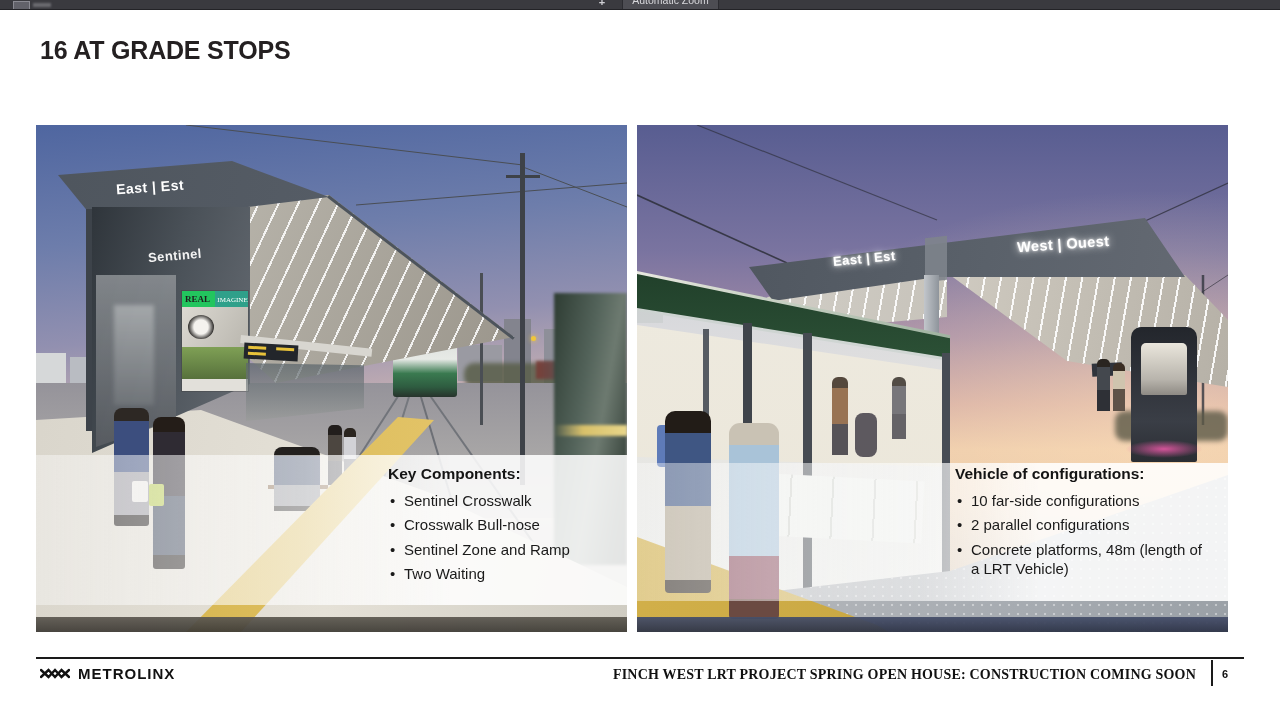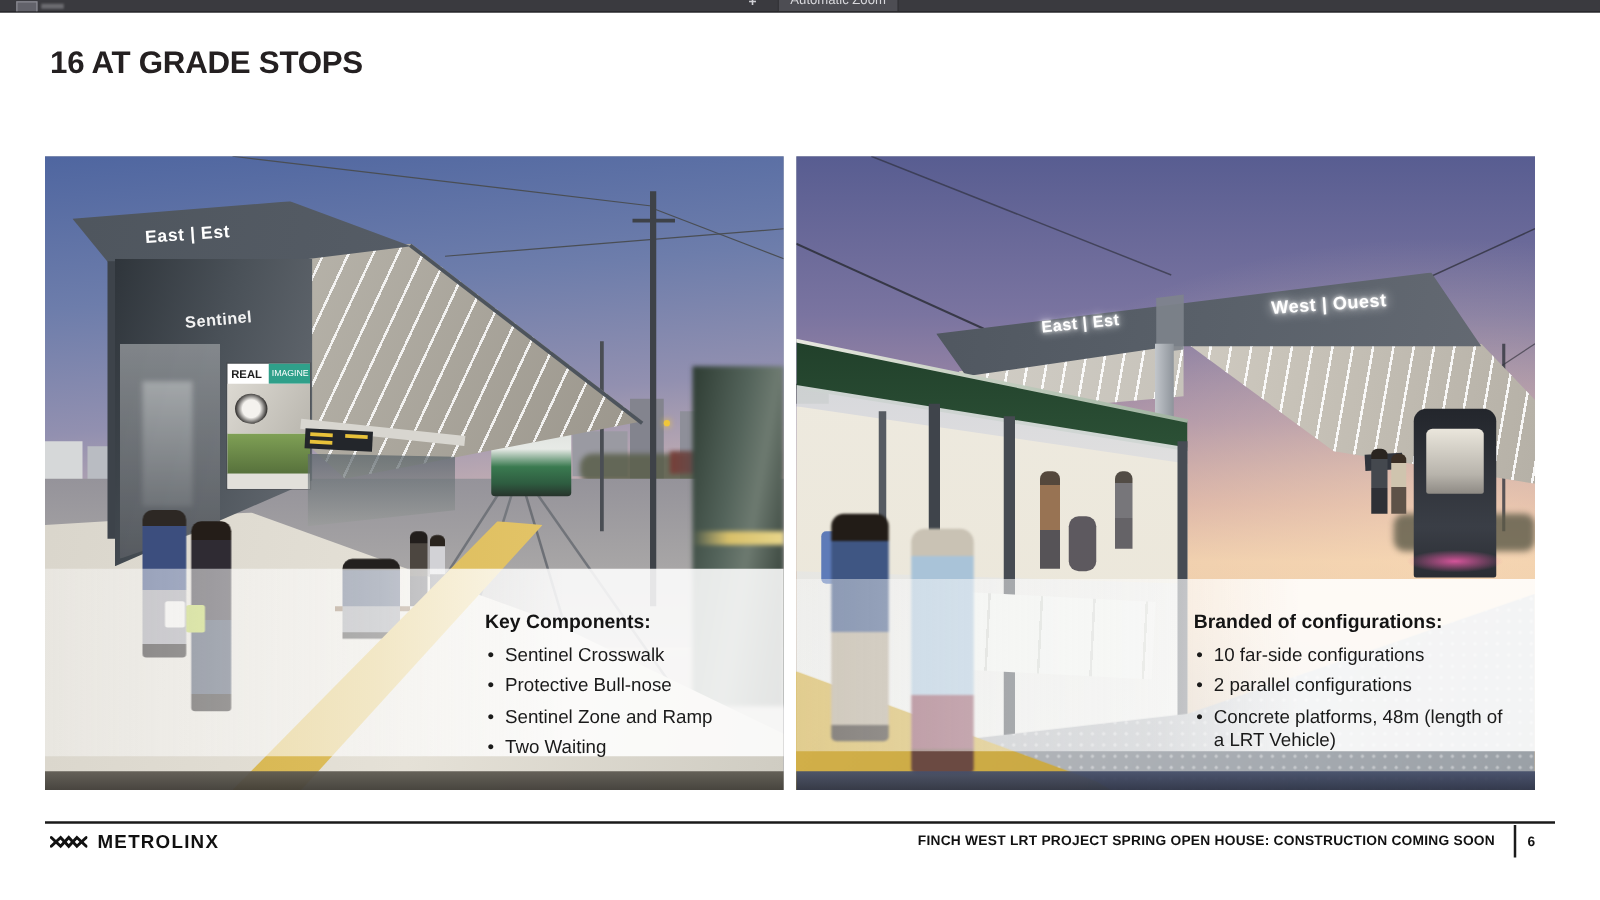--- a/index.html
+++ b/index.html
@@ -56,21 +56,21 @@
   .lp-fascia{left:0;top:0;width:591px;height:507px;
     clip-path:polygon(22px 50px,196px 36px,293px 72px,196px 84px,53px 88px);
     background:linear-gradient(100deg,#4e555d,#59606a 70%,#4a5159);}
   .lp-shelter-col{left:50px;top:84px;width:6px;height:222px;background:#3d434a;}
   .lp-glass{left:56px;top:82px;width:158px;height:246px;
     clip-path:polygon(0% 0%,100% 0%,100% 72%,0% 100%);
     background:linear-gradient(105deg,#2f353b,#4a5158 45%,#5d636a 80%,#6a7077);}
   .lp-ad-dark{left:60px;top:150px;width:80px;height:172px;background:linear-gradient(180deg,#8e9296,#5a5e63);opacity:.85;
     clip-path:polygon(0% 0%,100% 0%,100% 84%,0% 100%);}
   .lp-ad-dark::after{content:"";position:absolute;left:18px;top:30px;width:40px;height:100px;background:linear-gradient(180deg,#c9cccd,#7e8286);filter:blur(2px);opacity:.7;}
-  .lp-poster{left:146px;top:166px;width:66px;height:100px;background:#ffffff;box-shadow:0 0 0 1px rgba(60,60,60,.35);}
+  .lp-poster{left:146px;top:166px;width:66px;height:100px;background:#22c55e;box-shadow:0 0 0 1px rgba(60,60,60,.35);font-family:Liberation Serif, serif;}
   .lp-poster-row{position:absolute;left:0;top:0;width:100%;height:16px;display:flex;}
   .lp-poster-real{flex:0 0 46%;color:#1d1d1d;font-size:9px;font-weight:bold;padding:3px 0 0 3px;}
   .lp-poster-imagine{flex:1;background:#2fa08a;color:#fff;font-size:7px;padding:5px 0 0 2px;}
   .lp-poster-mid{position:absolute;left:0;top:16px;width:100%;height:40px;background:linear-gradient(120deg,#dcd9d2,#b9b6ae);}
   .lp-poster-mid::after{content:"";position:absolute;left:6px;top:8px;width:26px;height:24px;border-radius:50%;background:radial-gradient(circle,#f4f2ee 40%,#3c3a38 70%);}
   .lp-poster-grass{position:absolute;left:0;top:56px;width:100%;height:32px;background:linear-gradient(180deg,#7fa055,#57713c);}
   .lp-poster-url{position:absolute;left:0;bottom:0;width:100%;height:12px;background:#e2e0da;}
   .lp-shelter2-roof{left:205px;top:210px;width:132px;height:8px;background:#d8d6d0;transform:rotate(6deg);transform-origin:0 0;}
   .lp-screen{left:208px;top:219px;width:54px;height:16px;background:#23262b;transform:rotate(3deg);}
   .lp-screen::after{content:"";position:absolute;left:4px;top:3px;width:18px;height:3px;background:#e8c23a;box-shadow:0 6px 0 #e8c23a,28px 0 0 #e8c23a;}
@@ -166,34 +166,34 @@
   .rp-sign-west{left:380px;top:111px;font-size:14.5px;font-weight:bold;color:#ffffff;transform:rotate(-4deg);letter-spacing:.4px;
     text-shadow:0 0 9px rgba(255,255,255,.95),0 0 3px rgba(255,255,255,.9);}
 
   
   .veil-left{left:0;top:330px;width:591px;height:150px;
     background:linear-gradient(90deg,rgba(252,252,252,.42),rgba(253,253,253,.66) 45%,rgba(255,255,255,.87) 70%);}
   .veil-right{left:0;top:338px;width:591px;height:138px;
     background:linear-gradient(90deg,rgba(250,250,250,.40),rgba(252,252,252,.62) 48%,rgba(255,255,255,.88) 68%);}
   .band-left{left:0;top:492px;width:591px;height:15px;background:linear-gradient(180deg,#5e5a52,#403d37);opacity:.95;}
   .band-right{left:0;top:492px;width:591px;height:15px;background:linear-gradient(180deg,#47506b,#2e3447);opacity:.95;}
-  .overlay-text{color:#1a1a1a;margin-top:24px;}
+  .overlay-text{color:#1a1a1a;}
   .overlay-text h3{font-size:15.5px;font-weight:bold;margin:0 0 8px 0;color:#141414;}
   .overlay-text ul{list-style:none;margin:0;padding:0;}
   .overlay-text li{position:relative;padding-left:16px;font-size:15px;line-height:19.2px;margin-bottom:5.2px;}
   .overlay-text li::before{content:"\2022";position:absolute;left:2px;top:0;}
   .ot-left{left:352px;top:340px;width:232px;}
   .ot-right{left:318px;top:340px;width:256px;}
 
   
   .footer-rule{left:36px;top:657px;width:1208px;height:2px;background:#1a1a1a;}
   .footer-logo{left:40px;top:665px;display:flex;align-items:center;gap:8px;}
   .footer-logo svg{display:block;}
   .brand-text{font-size:15px;font-weight:bold;color:#111111;letter-spacing:1px;}
-  .footer-project{top:667px;right:84px;font-size:11px;font-weight:bold;color:#111111;letter-spacing:.2px;}
+  .footer-project{top:667px;right:84px;font-size:14px;font-weight:bold;color:#111111;letter-spacing:.2px;font-family:Liberation Serif, serif;}
   .footer-divider{left:1211px;top:660px;width:2px;height:26px;background:#1a1a1a;}
   .footer-page{left:1222px;top:668px;font-size:11px;font-weight:bold;color:#111111;}
 </style>
 </head>
 <body>
 
 <div class="screen">
 
   <div class="abs toolbar">
     <div class="abs page-input"></div>
@@ -261,21 +261,21 @@
     </div>
     <div class="abs lp-yellow"></div>
     <div class="abs lp-sign-east">East | Est</div>
     <div class="abs lp-sign-sentinel">Sentinel</div>
     <div class="abs veil-left"></div>
     <div class="abs band-left"></div>
     <div class="abs overlay-text ot-left">
       <h3>Key Components:</h3>
       <ul>
         <li>Sentinel Crosswalk</li>
-        <li>Protective Bull-nose</li>
+        <li>Crosswalk Bull-nose</li>
         <li>Sentinel Zone and Ramp</li>
         <li>Two Waiting</li>
       </ul>
     </div>
   </div>
 
   <div class="panel panel-right">
     <div class="abs rp-sky"></div>
     <svg class="abs lp-svg" width="591" height="507" viewBox="0 0 591 507">
       <line x1="0" y1="70" x2="150" y2="138" stroke="rgba(40,42,50,.8)" stroke-width="1.6"></line>
@@ -318,21 +318,21 @@
     <div class="abs rp-frame3"></div>
     <div class="abs rp-dooredge"></div>
     <div class="abs rp-cabinet"></div>
     <div class="abs rp-ground"></div>
     <div class="abs rp-yellow"></div>
     <div class="abs rp-man"></div>
     <div class="abs rp-woman"></div>
     <div class="abs veil-right"></div>
     <div class="abs band-right"></div>
     <div class="abs overlay-text ot-right">
-      <h3>Branded of configurations:</h3>
+      <h3>Vehicle of configurations:</h3>
       <ul>
         <li>10 far-side configurations</li>
         <li>2 parallel configurations</li>
         <li>Concrete platforms, 48m (length of a LRT Vehicle)</li>
       </ul>
     </div>
   </div>
 
   <div class="abs footer-rule"></div>
   <div class="abs footer-logo">

